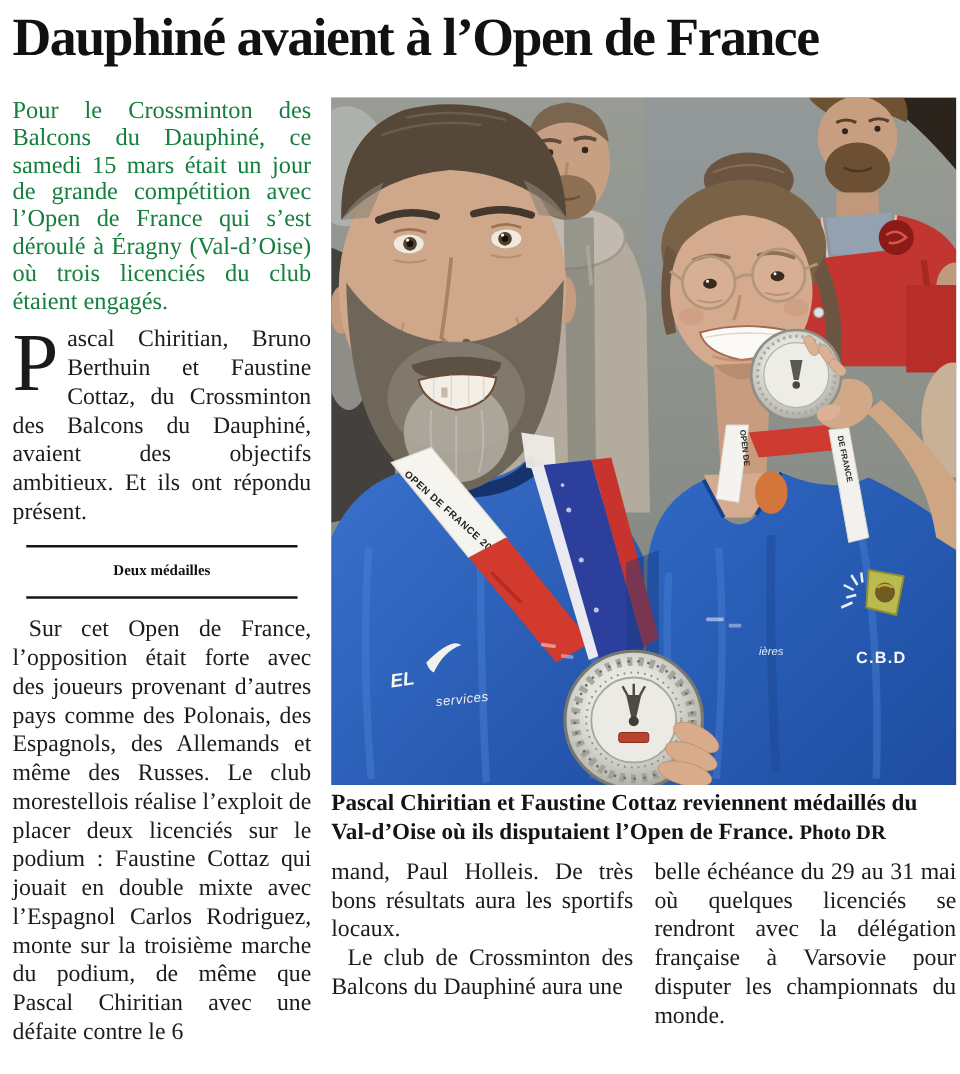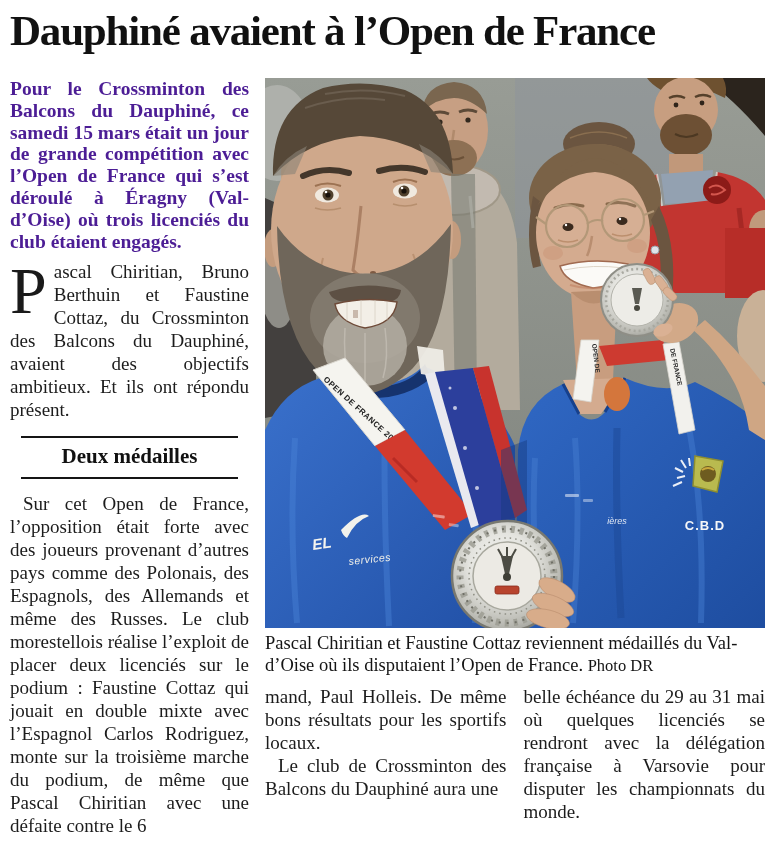--- a/index.html
+++ b/index.html
@@ -4,32 +4,32 @@
 <style>
   html,body{margin:0;padding:0;background:#ffffff;}
   body{width:768px;height:859px;overflow:hidden;font-family:"Liberation Serif",serif;color:#1a1a1a;}
   .page{padding:6px 3px 0 10px;}
   h1.headline{margin:2px 0 24px 0;font-weight:bold;color:#111;font-size:43px;line-height:46px;letter-spacing:-1.2px;}
   h1.headline span{display:block;white-space:nowrap;}
   .content{display:flex;align-items:flex-start;}
   .col-left{width:239px;flex:none;}
   .col-right{width:500px;flex:none;margin-left:16px;}
   p{margin:0;}
-  .intro{font-weight:bold;font-size:19.5px;line-height:21.8px;text-align:justify;hyphens:auto;-webkit-hyphens:auto;color:#4c1d95;}
+  .intro{font-weight:normal;font-size:19.5px;line-height:21.8px;text-align:justify;hyphens:auto;-webkit-hyphens:auto;color:#15803d;}
   .body{font-size:19px;line-height:23px;text-align:justify;hyphens:auto;-webkit-hyphens:auto;color:#1c1c1c;}
   .dropcap-para{margin-top:8px;}
   .dropcap{float:left;font-size:66px;line-height:52px;padding:5px 7px 0 0;color:#1a1a1a;}
   .indent{text-indent:13px;}
-  .subhead{margin:15px 11px 13px 11px;border-top:2px solid #151515;border-bottom:2px solid #151515;padding:8px 0 10px 0;text-align:center;font-weight:bold;font-size:21px;line-height:21px;color:#111;}
+  .subhead{margin:15px 11px 13px 11px;border-top:2px solid #151515;border-bottom:2px solid #151515;padding:8px 0 10px 0;text-align:center;font-weight:bold;font-size:12px;line-height:21px;color:#111;}
   .subhead span{display:block;}
   .photo-figure{margin:0;width:500px;height:550px;overflow:hidden;background:#8a8e8a;}
   .photo-figure svg{display:block;}
   .caption{margin-top:5px;font-size:18.5px;line-height:21.5px;text-align:left;color:#141414;}
-  .caption strong{font-weight:normal;}
-  .caption .credit{font-weight:normal;font-size:16.5px;}
+  .caption strong{font-weight:bold;}
+  .caption .credit{font-weight:bold;font-size:16.5px;}
   .bottom-cols{display:flex;gap:17px;margin-top:9px;}
   .bcol{flex:1;min-width:0;}
 </style>
 </head>
 <body>
 
 <div class="page">
 
   <h1 class="headline">
     <span>Dauphiné avaient à l’Open de France</span>
@@ -285,21 +285,21 @@
             <rect x="168" y="436" width="12" height="3" rx="1" fill="#ffffff" opacity="0.45" transform="rotate(8 168 436)"></rect>
             <rect x="184" y="445" width="10" height="3" rx="1" fill="#ffffff" opacity="0.4" transform="rotate(8 184 445)"></rect>
           </g>
         </svg>
       </figure>
 
       <p class="caption"><strong>Pascal Chiritian et Faustine Cottaz reviennent médaillés du Val-d’Oise où ils disputaient l’Open de France.</strong> <span class="credit">Photo DR</span></p>
 
       <div class="bottom-cols">
         <div class="bcol">
-          <p class="body">mand, Paul Holleis. De même bons résultats pour les sportifs locaux.</p>
+          <p class="body">mand, Paul Holleis. De très bons résultats aura les sportifs locaux.</p>
           <p class="body indent">Le club de Crossminton des Balcons du Dauphiné aura une</p>
         </div>
         <div class="bcol">
           <p class="body">belle échéance du 29 au 31 mai où quelques licenciés se rendront avec la délégation française à Varsovie pour disputer les championnats du monde.</p>
         </div>
       </div>
 
     </div>
   </div>
 </div>

